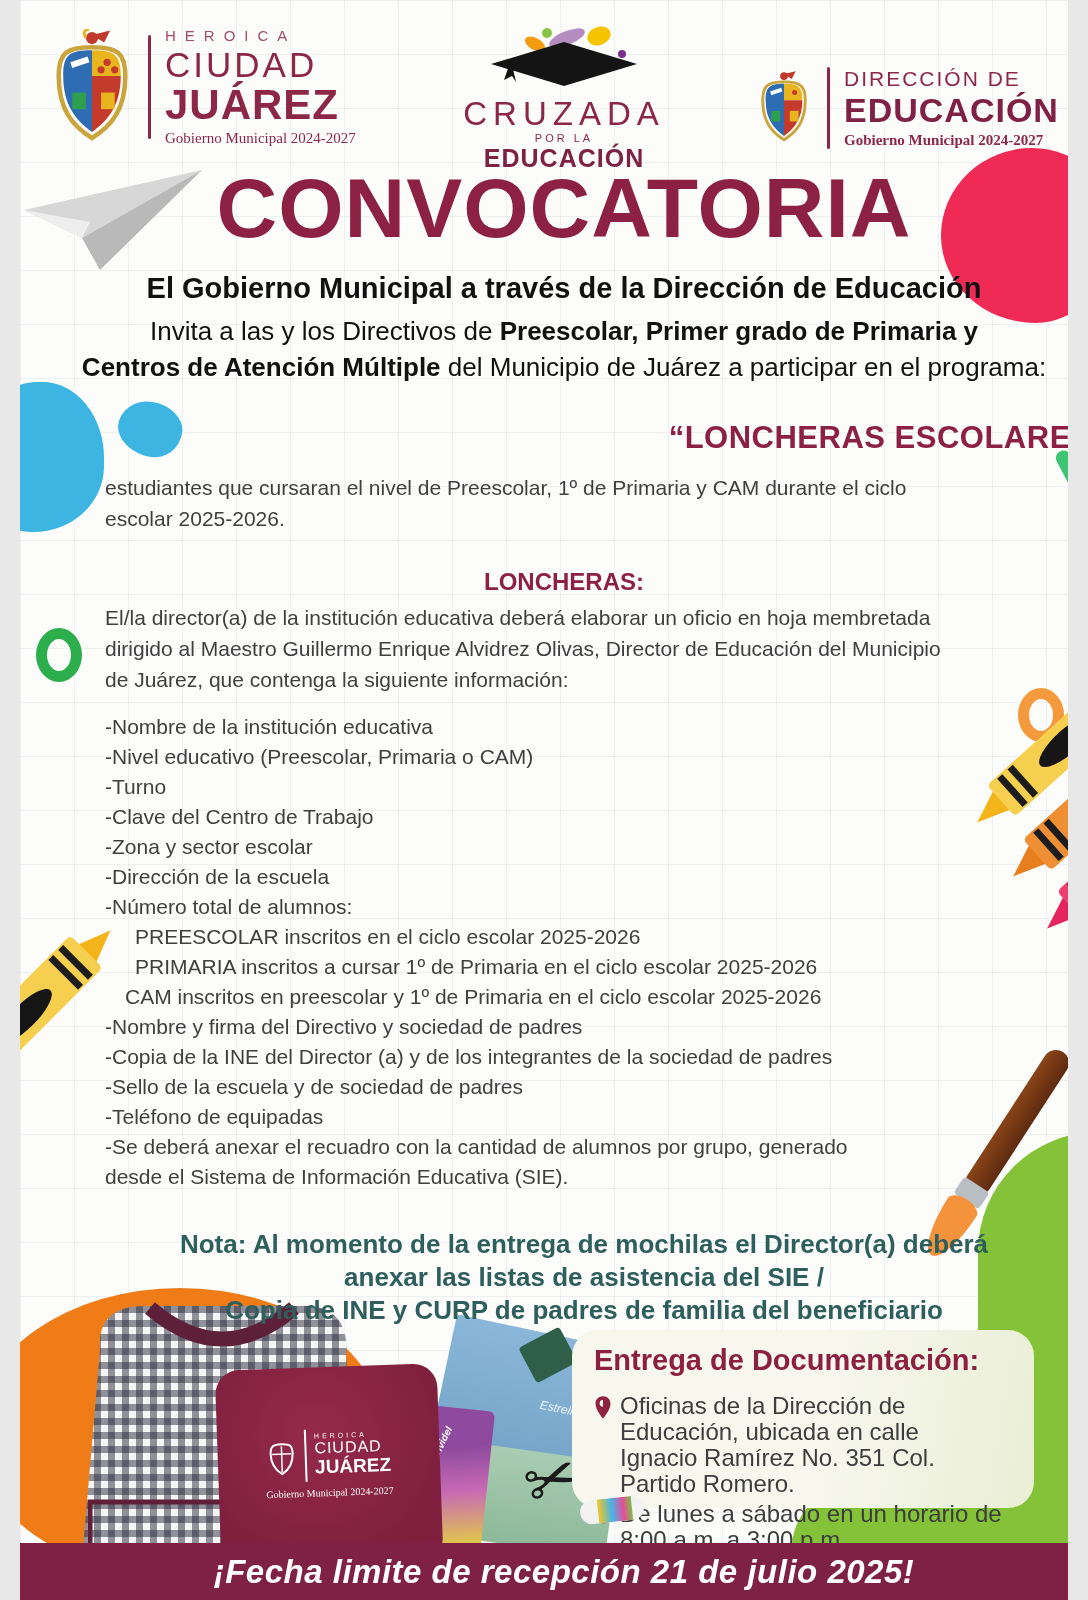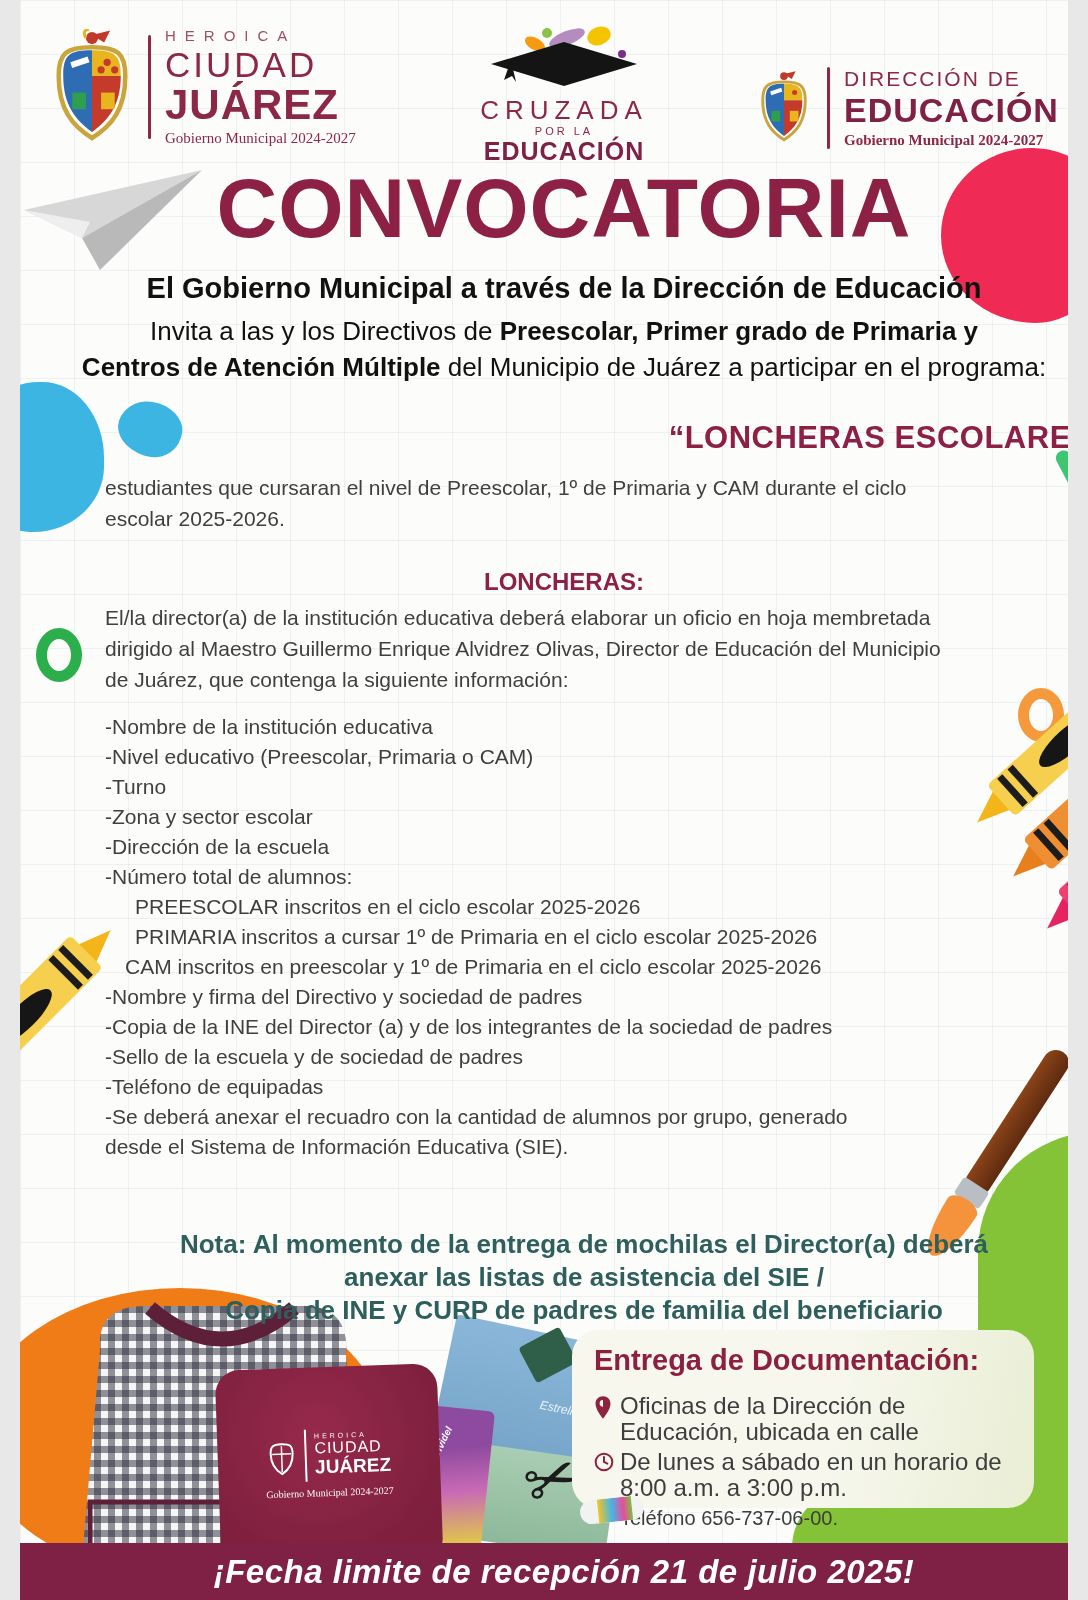--- a/index.html
+++ b/index.html
@@ -16,21 +16,21 @@
   .abs{position:absolute;}
   
   .hdr-city{left:26px;top:28px;display:flex;align-items:center;z-index:4;}
   .hdr-divider{width:3px;height:104px;background:#8c2747;margin:0 14px 0 10px;border-radius:2px;}
   .city-txt{line-height:1;}
   .heroica{font-size:15px;letter-spacing:9px;color:#a04e66;font-weight:400;margin-bottom:4px;}
   .ciudad{font-size:35px;letter-spacing:3px;color:#8c2747;font-weight:400;}
   .juarez{font-size:42px;letter-spacing:1px;color:#8c2747;font-weight:700;margin-top:2px;}
   .gob{font-family:"Liberation Serif",serif;font-size:15px;color:#8c2747;margin-top:5px;}
   .hdr-cruz{left:434px;top:24px;width:220px;text-align:center;z-index:4;line-height:1;}
-  .cruzada{font-size:26px;letter-spacing:6px;color:#8c2747;margin-top:4px;}
+  .cruzada{font-size:33px;letter-spacing:6px;color:#8c2747;margin-top:4px;}
   .porla{font-size:11px;letter-spacing:3px;color:#8c2747;margin-top:3px;}
   .educ{font-size:25px;letter-spacing:1px;color:#7e2145;font-weight:700;margin-top:2px;}
   .hdr-dir{left:735px;top:52px;display:flex;align-items:center;z-index:4;margin-top:15px;}
   .dir-divider{width:3px;height:82px;background:#8c2747;margin:0 14px;border-radius:2px;}
   .dir-txt{line-height:1;}
   .dir-de{font-size:21px;letter-spacing:2px;color:#8c2747;}
   .dir-educ{font-size:34px;letter-spacing:1px;color:#7e2145;font-weight:700;margin-top:4px;}
   .dir-gob{font-family:"Liberation Serif",serif;font-weight:700;font-size:15px;color:#8c2747;margin-top:6px;}
   
   .title{left:0;top:160px;width:1088px;text-align:center;font-size:84px;font-weight:700;
@@ -238,20 +238,21 @@
   <div class="abs para req-intro">
     <div>El/la director(a) de la institución educativa deberá elaborar un oficio en hoja membretada</div>
     <div>dirigido al Maestro Guillermo Enrique Alvidrez Olivas, Director de Educación del Municipio</div>
     <div>de Juárez, que contenga la siguiente información:</div>
   </div>
 
   <div class="abs list">
     <div class="ind0">-Nombre de la institución educativa</div>
     <div class="ind0">-Nivel educativo (Preescolar, Primaria o CAM)</div>
     <div class="ind0">-Turno</div>
+    <div class="ind0">-Clave del Centro de Trabajo</div>
     <div class="ind0">-Zona y sector escolar</div>
     <div class="ind0">-Dirección de la escuela</div>
     <div class="ind0">-Número total de alumnos:</div>
     <div class="ind1">PREESCOLAR inscritos en el ciclo escolar 2025-2026</div>
     <div class="ind1">PRIMARIA inscritos a cursar 1º de Primaria en el ciclo escolar 2025-2026</div>
     <div class="ind2">CAM inscritos en preescolar y 1º de Primaria en el ciclo escolar 2025-2026</div>
     <div class="ind0">-Nombre y firma del Directivo y sociedad de padres</div>
     <div class="ind0">-Copia de la INE del Director (a) y de los integrantes de la sociedad de padres</div>
     <div class="ind0">-Sello de la escuela y de sociedad de padres</div>
     <div class="ind0">-Teléfono de equipadas</div>
@@ -349,20 +350,21 @@
     <div class="panel-h">Entrega de Documentación:</div>
     <div class="prow">
       <span class="ico">
         <svg width="18" height="25" viewBox="0 0 24 32">
           <path d="M12,1 C6,1 2,5.5 2,11 C2,19 12,31 12,31 C12,31 22,19 22,11 C22,5.5 18,1 12,1 Z
                    M12,15 a4.5,4.5 0 1,1 0.01,-9 Z" fill="#8c2440" fill-rule="evenodd"></path>
         </svg>
       </span>
       <div>
         <div>Oficinas de la Dirección de Educación, ubicada en calle</div>
+        <div>Ignacio Ramírez No. 351 Col. Partido Romero.</div>
       </div>
     </div>
     <div class="prow">
       <span class="ico">
         <svg width="20" height="20" viewBox="0 0 24 24">
           <circle cx="12" cy="12" r="10" fill="none" stroke="#8c2440" stroke-width="2.4"></circle>
           <path d="M12,6 L12,12 L16,14" fill="none" stroke="#8c2440" stroke-width="2.4" stroke-linecap="round"></path>
         </svg>
       </span>
       <div>De lunes a sábado en un horario de 8:00 a.m. a 3:00 p.m.</div>

